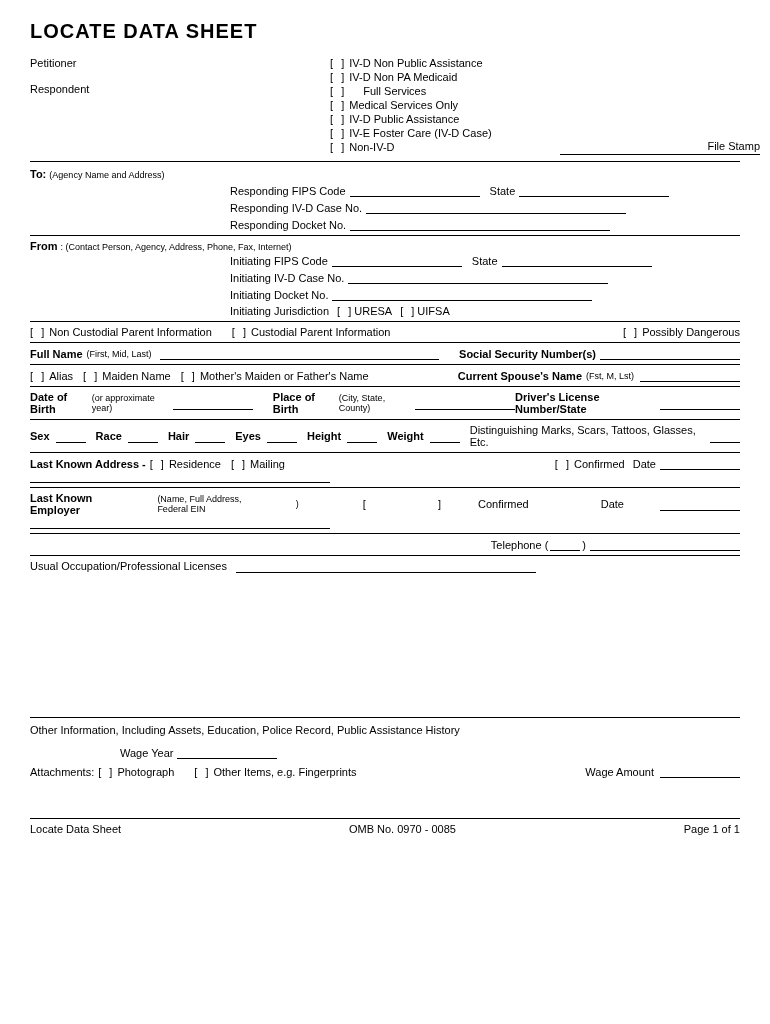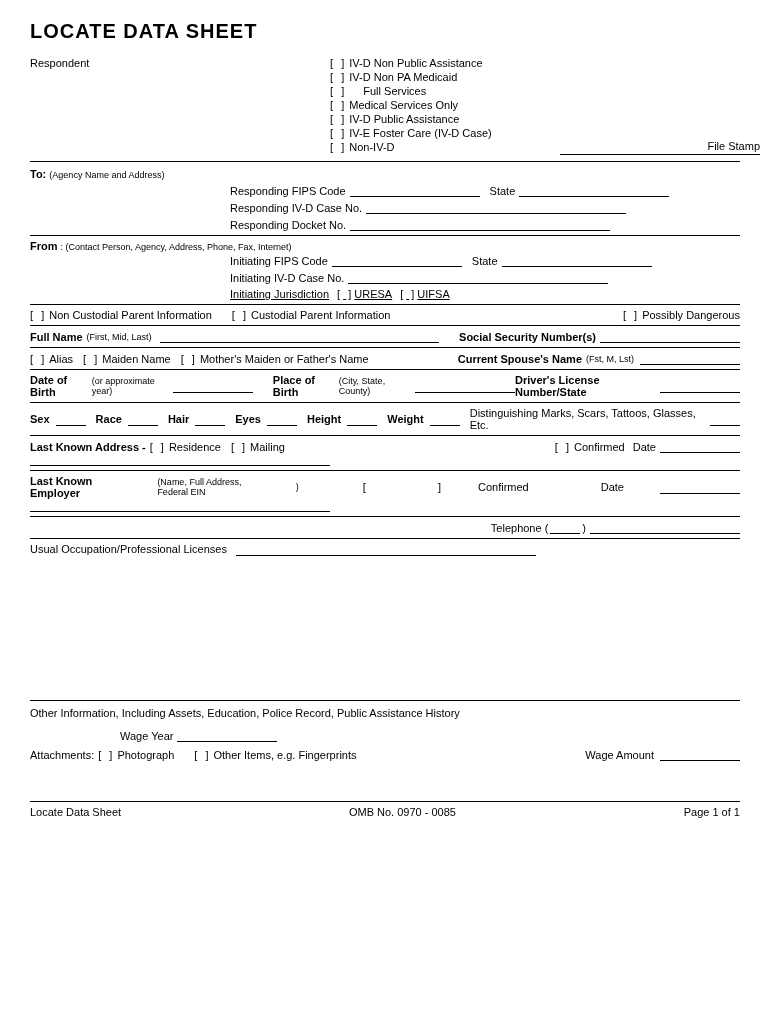--- a/index.html
+++ b/index.html
@@ -114,21 +114,20 @@
       margin-top: 16px;
     }
     .initiating-section {
       margin-left: 200px;
     }
     .jurisdiction-row {
       display: flex;
       align-items: flex-end;
       font-size: 11px;
       margin-top: 4px;
-      text-decoration: underline;
     }
     .info-row-inner {
       display: flex;
       align-items: center;
       width: 100%;
       font-size: 11px;
     }
     .full-name-row {
       display: flex;
       flex-direction: column;
@@ -259,20 +258,23 @@
       font-size: 9px;
     }
   </style>
 </head>
 <body>
 
 <div class="page-title">LOCATE DATA SHEET</div>
 
 <div class="top-section">
   <div class="left-col">
+    <div class="field-row" style="margin-bottom:10px;">
+      <span class="label">Petitioner</span>
+    </div>
     <div class="field-row" style="margin-bottom:4px;text-align:right;">
       <span class="label">Respondent</span>
     </div>
   </div>
   <div class="right-col">
     <div class="checkbox-item">
       <span class="checkbox-bracket">[</span>
       <span style="margin:0 2px;">&nbsp;</span>
       <span class="checkbox-bracket">]</span>
       <span style="margin-left:4px;">IV-D Non Public Assistance</span>
@@ -350,20 +352,24 @@
 
 <div class="initiating-section">
   <div class="responding-line">
     <span>Initiating FIPS Code</span>
     <span class="underline-field" style="min-width:130px;">&nbsp;</span>
     <span style="margin-left:10px;">State</span>
     <span class="underline-field" style="min-width:150px;">&nbsp;</span>
   </div>
   <div class="responding-line">
     <span>Initiating IV-D Case No.</span>
+    <span class="underline-field-lg">&nbsp;</span>
+  </div>
+  <div class="responding-line">
+    <span>Initiating Docket No.</span>
     <span class="underline-field-lg">&nbsp;</span>
   </div>
 </div>
 
 <div class="jurisdiction-row">
   <span style="margin-left:200px;">Initiating Jurisdiction</span>
   <span class="checkbox-bracket" style="margin-left:8px;">[</span>
   <span style="margin:0 2px;">&nbsp;</span>
   <span class="checkbox-bracket">]</span>
   <span style="margin-left:2px;">URESA</span>

